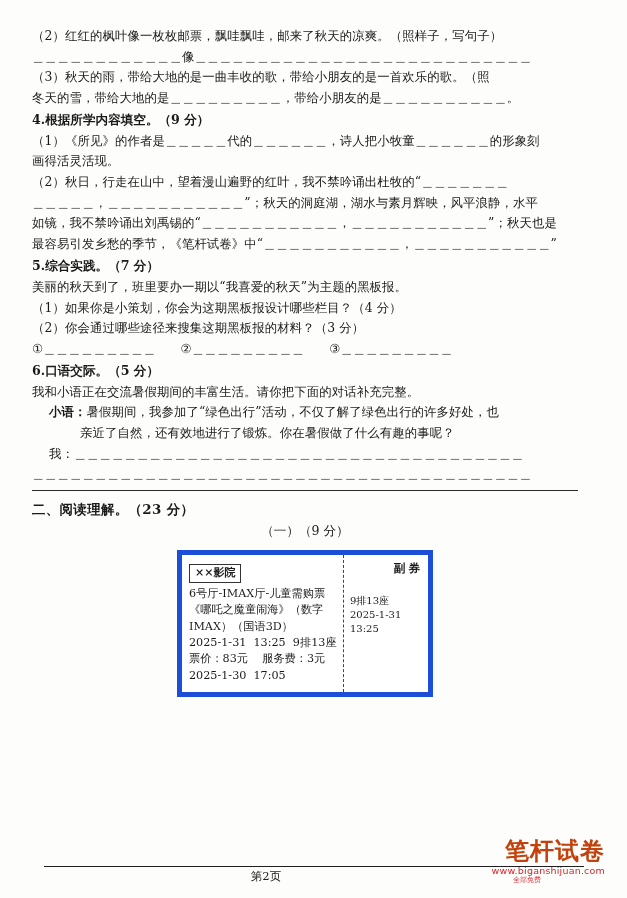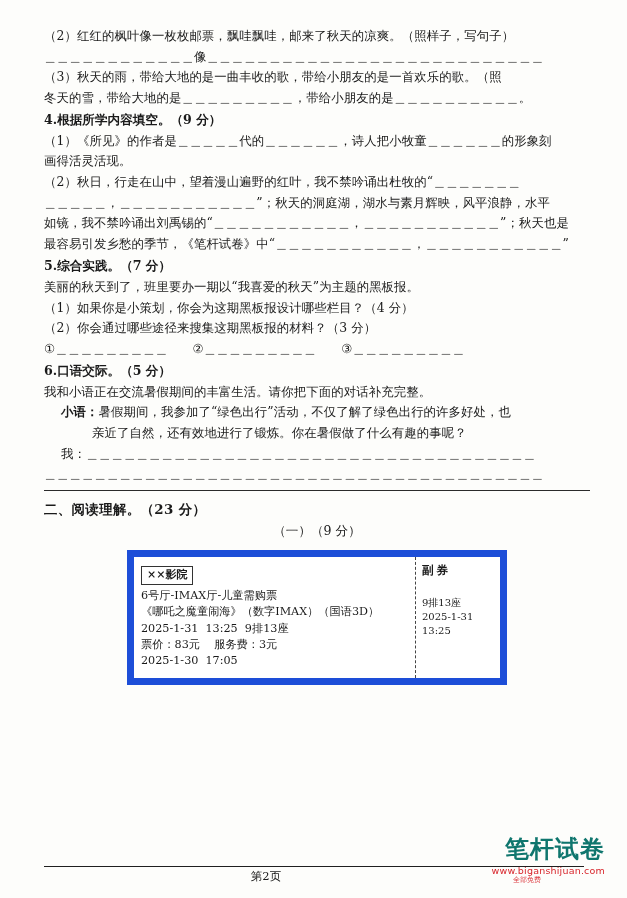--- a/index.html
+++ b/index.html
@@ -17,21 +17,21 @@
   }
   .page {
     position: absolute;
     left: 0; top: 0;
     width: 627px;
     height: 898px;
     background: #fdfdfb;
   }
   .content {
     position: absolute;
-    left: 44px;
+    left: 32px;
     top: 26px;
     width: 546px;
   }
   .ln {
     font-size: 12.4px;
     line-height: 20.6px;
     letter-spacing: 0.1px;
     white-space: pre-wrap;
     font-family: "DejaVu Serif", "Liberation Serif", serif;
   }
@@ -62,23 +62,23 @@
     font-size: 12.6px;
     line-height: 22px;
   }
   .ticket-wrap {
     margin-top: 8px;
     display: flex;
     justify-content: center;
   }
   .ticket {
     display: flex;
-    border: 7px solid #1d4ed8;
+    border: 5px solid #1d4ed8;
     background: #fff;
-    width: 380px;
+    width: 256px;
     box-sizing: border-box;
   }
   .ticket-main {
     flex: 1 1 auto;
     padding: 6px 6px 8px 7px;
     border-right: 1px dashed #444;
     box-sizing: border-box;
   }
   .ticket-cinema {
     display: inline-block;
@@ -94,21 +94,21 @@
     line-height: 16.4px;
     white-space: pre-wrap;
   }
   .ticket-stub {
     width: 84px;
     flex: 0 0 84px;
     padding: 5px 5px 5px 6px;
     box-sizing: border-box;
   }
   .stub-title {
-    text-align: left;
+    text-align: right;
     font-size: 11.6px;
     font-weight: bold;
     line-height: 16px;
     letter-spacing: 3px;
     margin-bottom: 18px;
   }
   .stub-line {
     font-size: 10px;
     line-height: 14px;
   }
@@ -131,23 +131,23 @@
   .watermark {
     position: absolute;
     right: 22px;
     bottom: 22px;
     text-align: right;
     user-select: none;
   }
   .wm-main {
     font-size: 24px;
     font-weight: bold;
-    color: #0f766e;
+    color: #c2410c;
     letter-spacing: 1px;
-    font-family: Liberation Mono, monospace;
+    font-family: Liberation Sans, sans-serif;
     line-height: 26px;
   }
   .wm-sub {
     font-size: 9.5px;
     color: #d8252b;
     font-family: "DejaVu Sans", "Liberation Sans", sans-serif;
     letter-spacing: 0.2px;
     margin-top: 1px;
   }
   .wm-badge {

